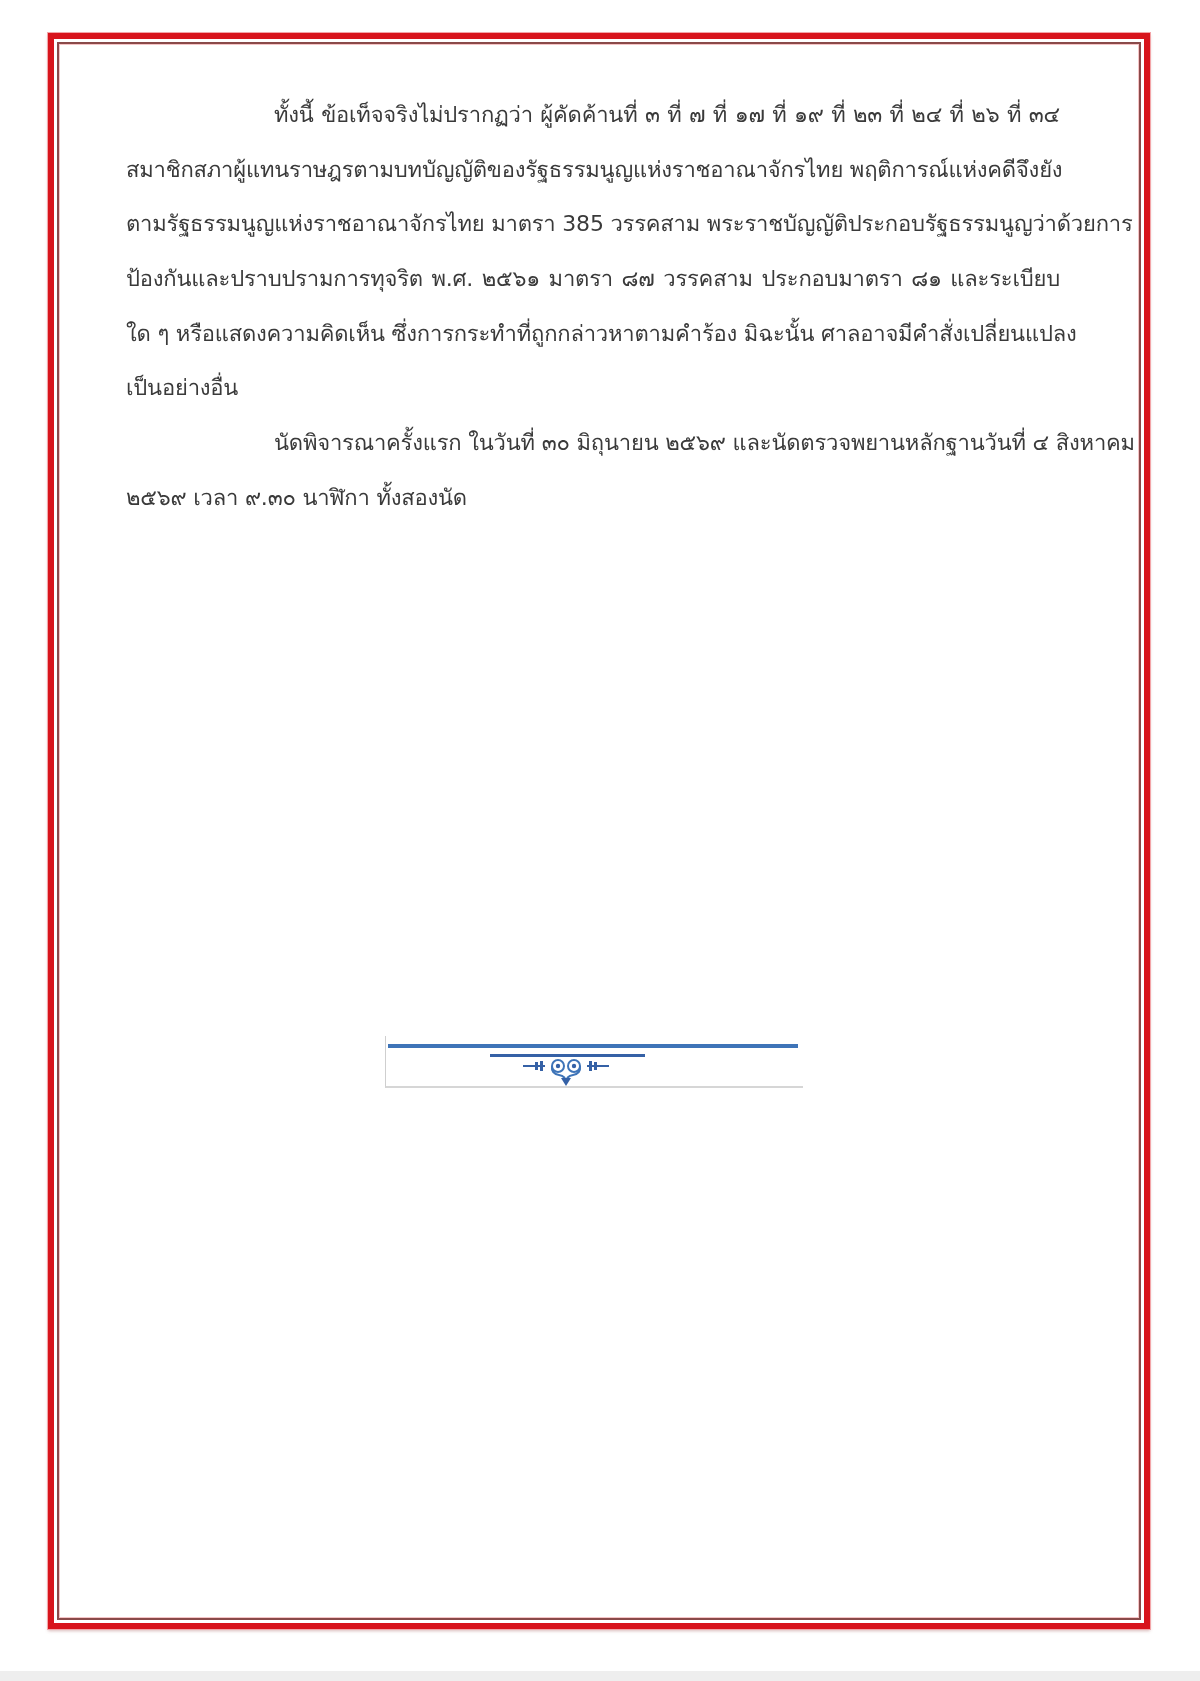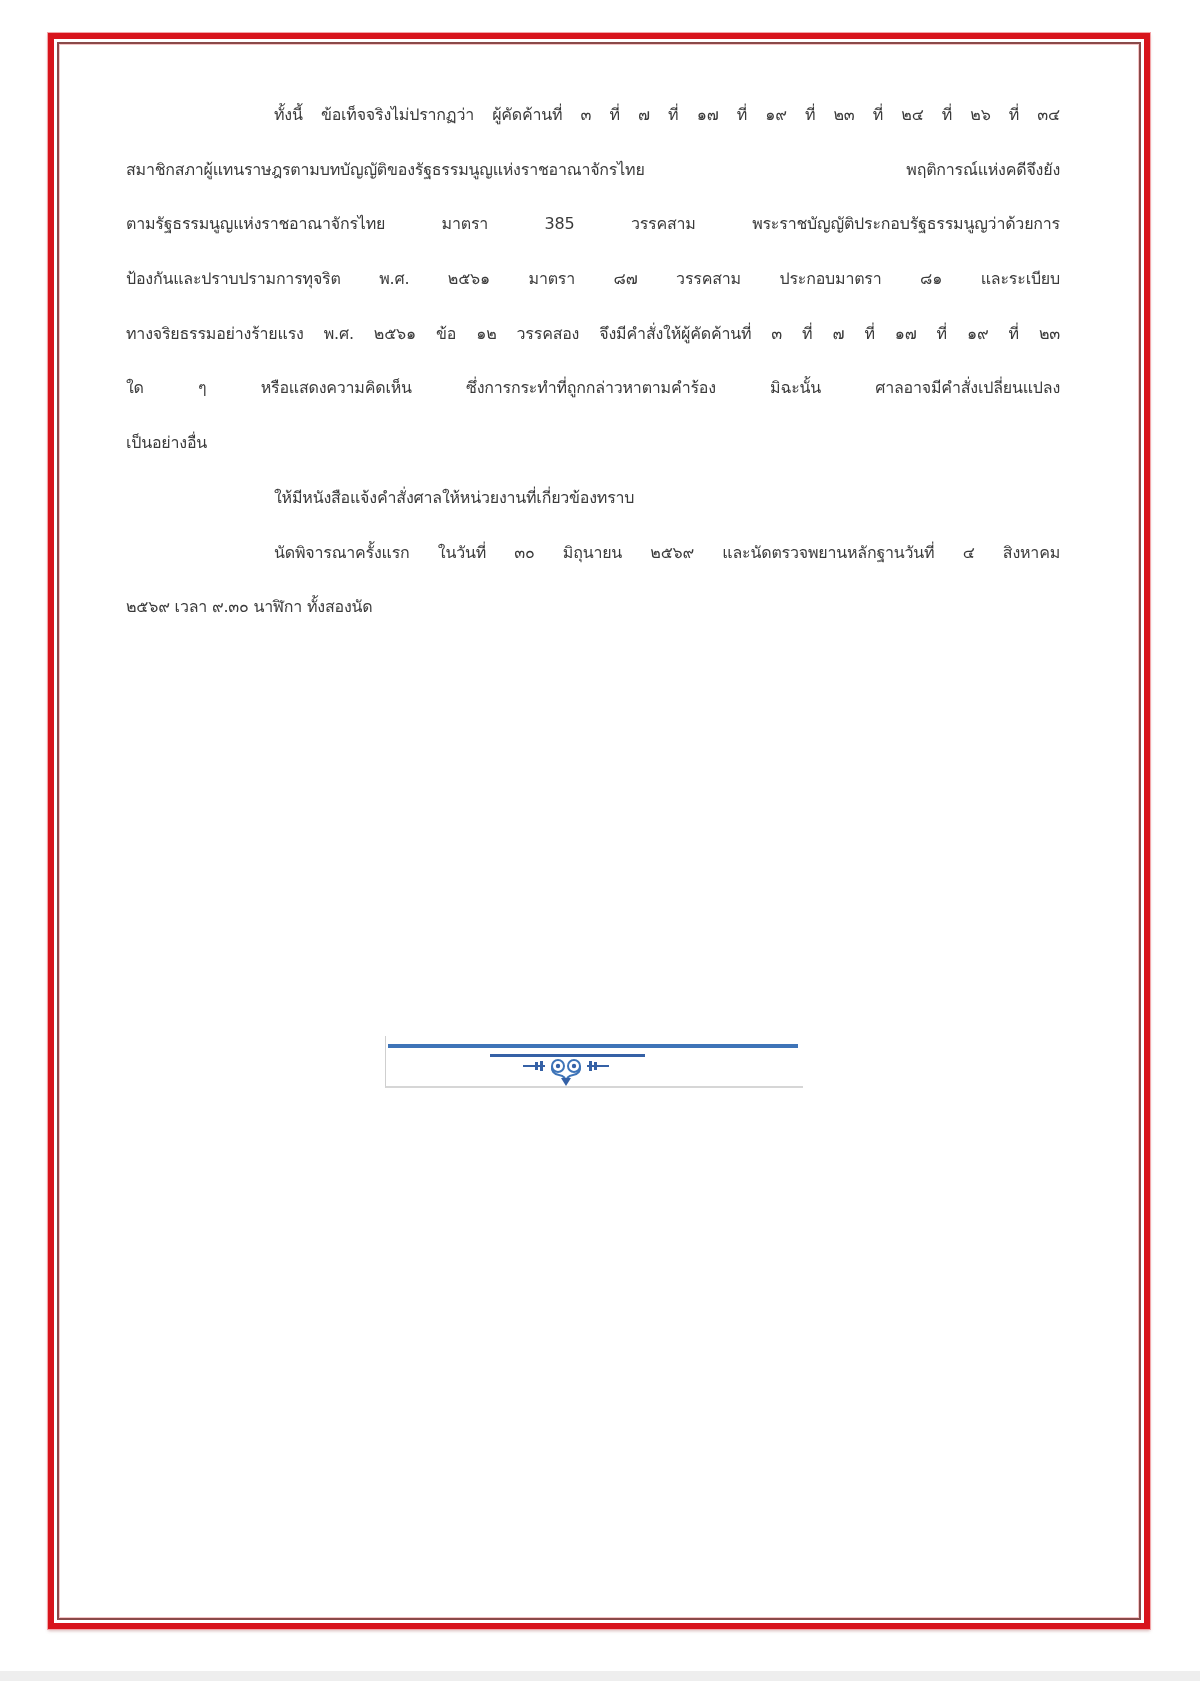--- a/index.html
+++ b/index.html
@@ -17,21 +17,21 @@
   .page-frame::after {
     content: ""; position: absolute; left: 3px; top: 3px; right: 3px; bottom: 3px;
     border: 2px solid #8a4a4a;
     box-shadow: inset 0 0 0 1px #f6c4c6;
   }
   .bottom-strip {
     position: absolute; left: 0; right: 0; bottom: 0; height: 10px; background: #eeeeee;
   }
   .text-block {
     position: absolute; left: 126px; top: 88px; width: 934px;
-    font-size: 16px; color: #3a3a3a; letter-spacing: -0.2px;
+    font-size: 22px; color: #3a3a3a; letter-spacing: -0.2px;
   }
   .line {
     height: 54.7px; line-height: 54.7px; white-space: nowrap;
     text-align: justify; text-align-last: justify; overflow: visible;
   }
   .line.indent { padding-left: 148px; }
   .line.last { text-align-last: left; }
   .ornament-box {
     position: absolute; left: 385px; top: 1036px; width: 417px; height: 50px;
     border-left: 1px solid #cfcfcf; border-bottom: 2px solid #d6d6d6;
@@ -47,24 +47,22 @@
 </head>
 <body>
 
 <div class="page-frame"></div>
 
 <div class="text-block">
   <div class="line indent">ทั้งนี้ ข้อเท็จจริงไม่ปรากฏว่า ผู้คัดค้านที่ ๓ ที่ ๗ ที่ ๑๗ ที่ ๑๙ ที่ ๒๓ ที่ ๒๔ ที่ ๒๖ ที่ ๓๔</div>
   <div class="line">สมาชิกสภาผู้แทนราษฎรตามบทบัญญัติของรัฐธรรมนูญแห่งราชอาณาจักรไทย พฤติการณ์แห่งคดีจึงยัง</div>
   <div class="line">ตามรัฐธรรมนูญแห่งราชอาณาจักรไทย มาตรา 385 วรรคสาม พระราชบัญญัติประกอบรัฐธรรมนูญว่าด้วยการ</div>
   <div class="line">ป้องกันและปราบปรามการทุจริต พ.ศ. ๒๕๖๑ มาตรา ๘๗ วรรคสาม ประกอบมาตรา ๘๑ และระเบียบ</div>
-  <div class="line">ทางจริยธรรมอย่างร้ายแรง พ.ศ. ๒๕๖๑ ข้อ ๑๒ วรรคสอง จึงมีคำสั่งให้ผู้คัดค้านที่ ๓ ที่ ๗ ที่ ๑๗ ที่ ๑๙ ที่ ๒๓</div>
   <div class="line">ใด ๆ หรือแสดงความคิดเห็น ซึ่งการกระทำที่ถูกกล่าวหาตามคำร้อง มิฉะนั้น ศาลอาจมีคำสั่งเปลี่ยนแปลง</div>
   <div class="line last">เป็นอย่างอื่น</div>
-  <div class="line indent last">ให้มีหนังสือแจ้งคำสั่งศาลให้หน่วยงานที่เกี่ยวข้องทราบ</div>
   <div class="line indent">นัดพิจารณาครั้งแรก ในวันที่ ๓๐ มิถุนายน ๒๕๖๙ และนัดตรวจพยานหลักฐานวันที่ ๔ สิงหาคม</div>
   <div class="line last">๒๕๖๙ เวลา ๙.๓๐ นาฬิกา ทั้งสองนัด</div>
 </div>
 
 <div class="ornament-box">
   <div class="orn-line-long"></div>
   <div class="orn-line-short"></div>
   <svg class="orn-flourish" viewBox="0 0 90 30">
     <g fill="none" stroke="#3e74b8" stroke-width="2">
       <circle cx="37" cy="10" r="6"></circle>

